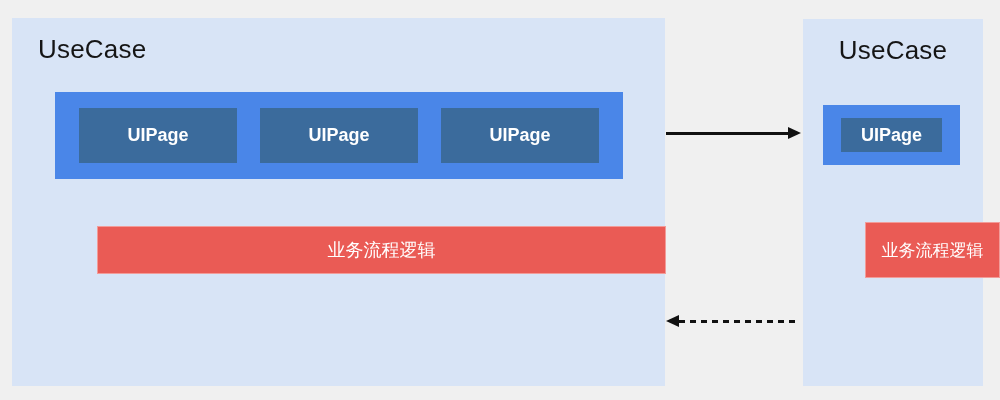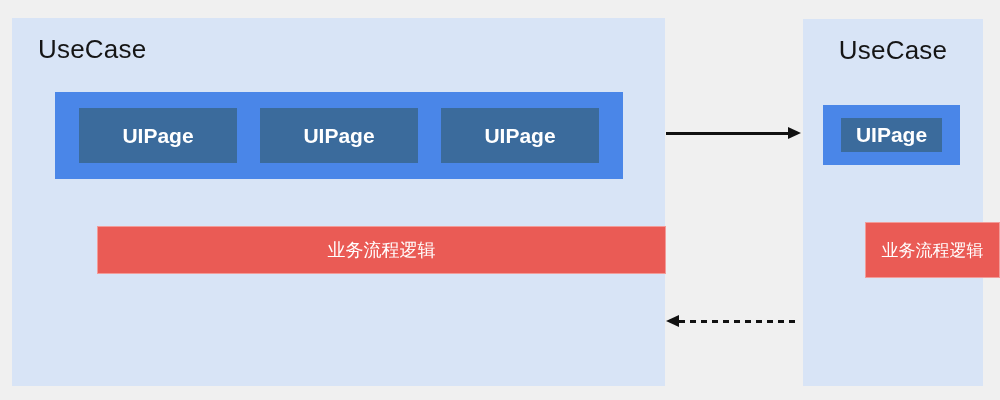--- a/index.html
+++ b/index.html
@@ -50,21 +50,21 @@
   }
   .usecase.right .uipage-frame{
     left:20px;top:86px;width:137px;height:60px;
     padding:13px 18px;
   }
   .uipage-box{
     flex:1 1 0;
     background:var(--page-box-blue);
     color:var(--box-text);
     font-weight:bold;
-    font-size:21px;
+    font-size:18px;
     display:flex;
     align-items:center;
     justify-content:center;
   }
 
   .logic-bar{
     position:absolute;
     background:var(--logic-red);
     border:1px solid rgba(255,255,255,0.4);
     color:var(--box-text);

